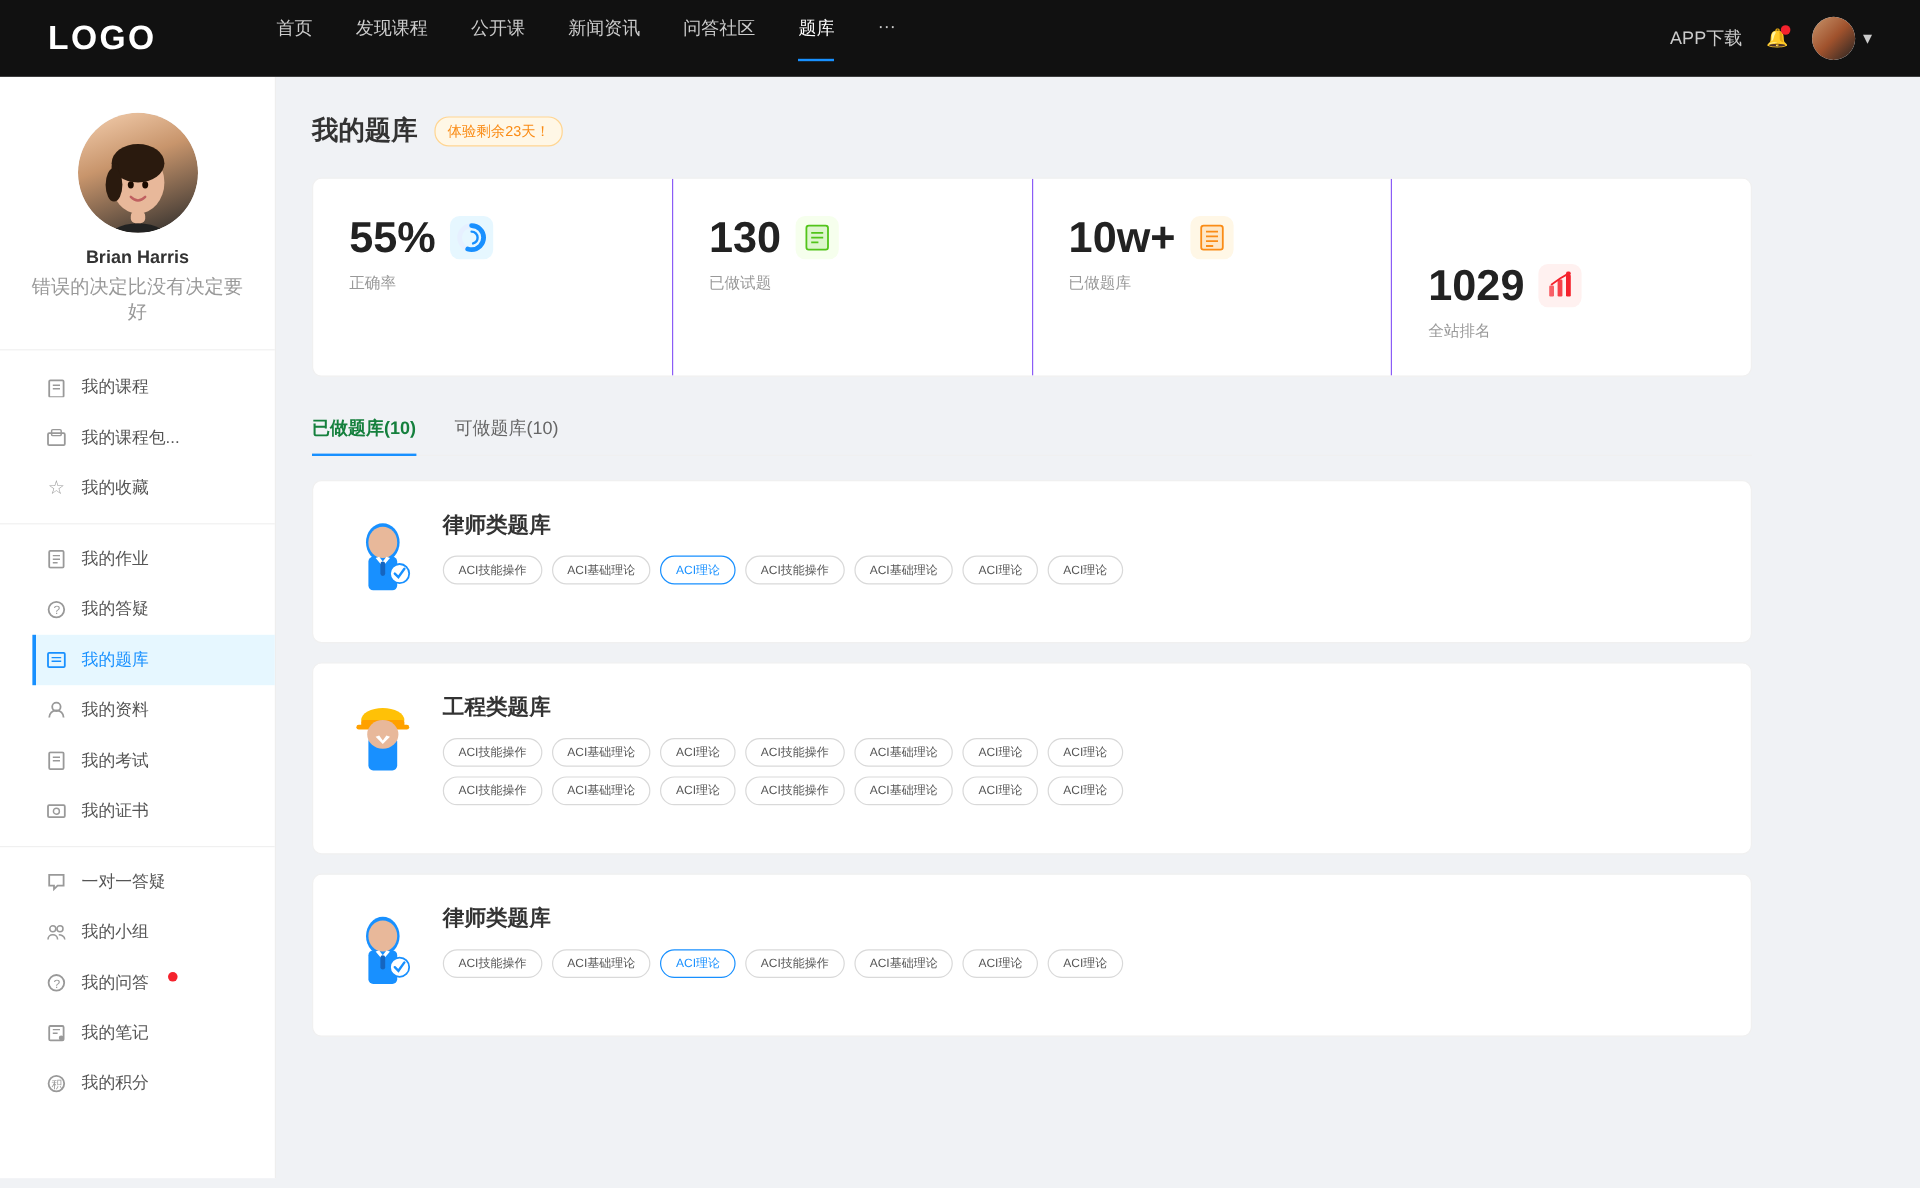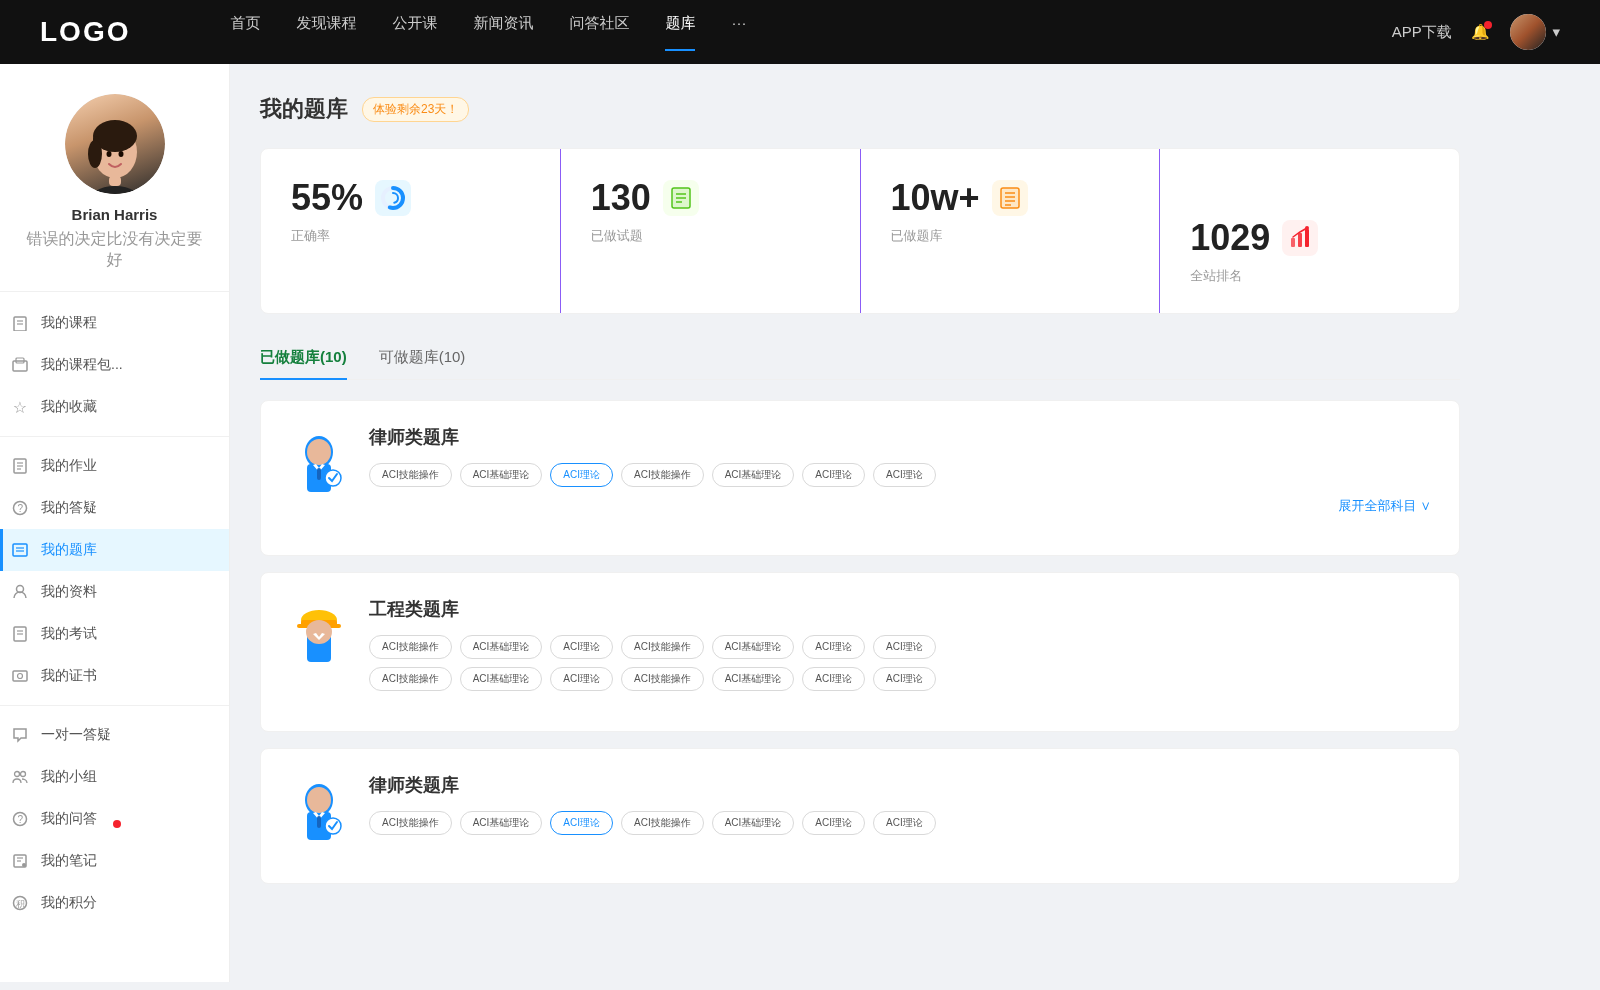--- a/index.html
+++ b/index.html
@@ -21,21 +21,21 @@
     
     .layout { display: flex; min-height: calc(100vh - 72px); }
 
     
     .sidebar { width: 230px; background: #fff; border-right: 1px solid #eee; flex-shrink: 0; padding-bottom: 40px; }
     .profile-area { display: flex; flex-direction: column; align-items: center; padding: 30px 20px 20px; border-bottom: 1px solid #f0f0f0; }
     .profile-avatar { width: 100px; height: 100px; border-radius: 50%; background: #e8e8e8; overflow: hidden; margin-bottom: 12px; }
     .profile-name { font-size: 15px; font-weight: 600; color: #333; margin-bottom: 6px; }
     .profile-motto { font-size: 16px; color: #999; text-align: center; }
     .sidebar-menu { padding: 10px 0; }
-    .menu-item { display: flex; align-items: flex-end; gap: 12px; padding: 12px 11px; cursor: pointer; font-size: 14px; color: #555; position: relative; }
+    .menu-item { display: flex; align-items: flex-start; gap: 12px; padding: 12px 11px; cursor: pointer; font-size: 14px; color: #555; position: relative; margin-left: 27px; }
     .menu-item.active { color: #1890ff; background: #e6f7ff; }
     .menu-item.active::before { content: ''; position: absolute; left: 0; top: 0; bottom: 0; width: 3px; background: #1890ff; }
     .menu-icon { width: 18px; height: 18px; display: flex; align-items: center; justify-content: center; font-size: 16px; color: #999; }
     .menu-item.active .menu-icon { color: #1890ff; }
     .menu-divider { height: 1px; background: #f0f0f0; margin: 8px 0; }
     .menu-dot { width: 8px; height: 8px; background: #f5222d; border-radius: 50%; display: inline-block; margin-left: 4px; }
 
     
     .main { flex: 1; padding: 30px; overflow-x: auto; }
     .page-header { display: flex; align-items: center; gap: 14px; margin-bottom: 24px; }
@@ -372,21 +372,20 @@
             <div class="bank-title">律师类题库</div>
             <div class="tags-row">
               <span class="tag">ACI技能操作</span>
               <span class="tag">ACI基础理论</span>
               <span class="tag active-tag">ACI理论</span>
               <span class="tag">ACI技能操作</span>
               <span class="tag">ACI基础理论</span>
               <span class="tag">ACI理论</span>
               <span class="tag">ACI理论</span>
             </div>
-            <div class="expand-link">展开全部科目 ∨</div>
           </div>
         </div>
       </div>
 
       <div class="bank-card">
         <div class="bank-header">
           <div class="bank-icon">
             <svg width="56" height="64" viewBox="0 0 56 64">
 
               <ellipse cx="28" cy="20" rx="18" ry="10" fill="#ffc107"></ellipse>

